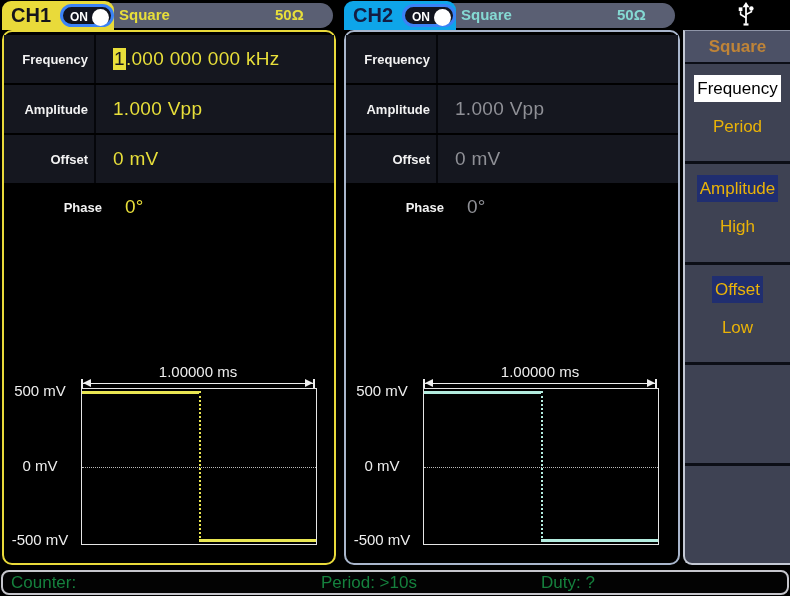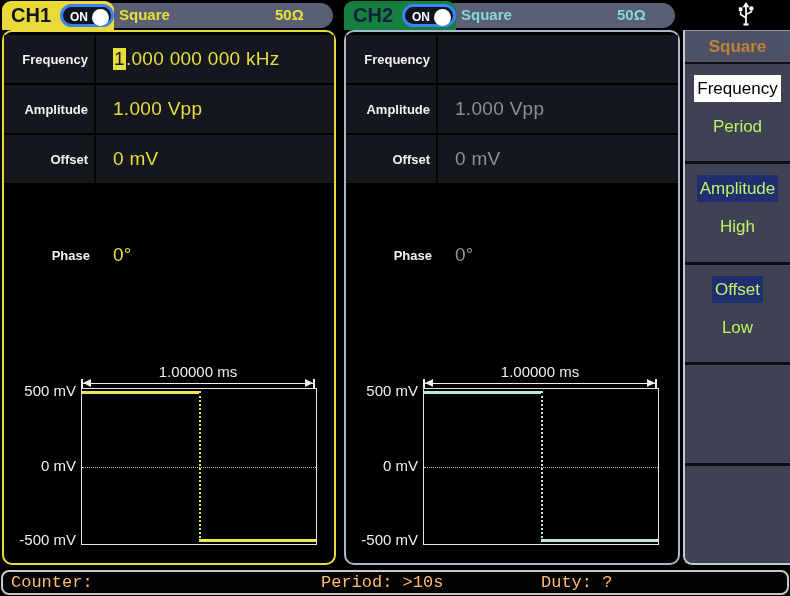--- a/index.html
+++ b/index.html
@@ -9,21 +9,21 @@
   
   .ch-header{position:absolute;top:0;height:30px;padding-left:9px;}
   #ch1-header{left:2px;width:334px;}
   #ch2-header{left:344px;width:336px;}
   .header-pill{position:absolute;left:53px;top:3px;width:278px;height:25px;
                background:#5a5f73;border-radius:13px;}
   .ch-tab{position:absolute;left:0;top:1px;width:112px;height:29px;
           border-radius:9px 9px 0 0;display:flex;align-items:center;
           padding-left:9px;font-weight:bold;font-size:20px;box-sizing:border-box;}
   .ch1 .ch-tab{background:#e9da3a;color:#14141c;}
-  .ch2 .ch-tab{background:#15803d;color:#141d42;}
+  .ch2 .ch-tab{background:#0ea5e9;color:#141d42;}
   .toggle{position:absolute;left:58px;top:4px;width:54px;height:23px;background:#11141f;
           border:3px solid #3b82f6;border-radius:12px;box-sizing:border-box;}
   .toggle-label{position:absolute;left:7px;top:3px;color:#fff;font-weight:bold;font-size:12px;}
   .toggle-knob{position:absolute;right:2px;top:2px;width:17px;height:17px;background:#fff;border-radius:50%;}
   .wave-type{position:absolute;left:117px;top:6px;font-size:15px;font-weight:bold;}
   .impedance{position:absolute;left:273px;top:6px;font-size:15px;font-weight:bold;}
   .ch1 .wave-type,.ch1 .impedance{color:#e8df3a;}
   .ch2 .wave-type,.ch2 .impedance{color:#85d9d3;}
 
   
@@ -35,60 +35,60 @@
   #ch2-panel{left:344px;width:336px;border:2px solid #a9b6cc;--trace:#b3ecdf;}
   .rows{position:absolute;left:0;right:0;top:3px;}
   .row{height:48px;background:#15171f;margin-bottom:2px;display:flex;}
   .row-label{width:92px;border-right:2px solid #05060a;display:flex;align-items:center;
              justify-content:flex-end;padding-right:6px;color:#f2f2f2;font-size:13px;
              font-weight:bold;box-sizing:border-box;}
   .row-value{flex:1;display:flex;align-items:center;padding-left:17px;font-size:19px;letter-spacing:.3px;}
   .ch1p .row-value{color:#e8df3a;}
   .ch2p .row-value{color:#8f9096;}
   .cursor{background:#e8df3a;color:#15171f;padding:0 1px;}
-  .phase-row{position:absolute;left:0;right:0;top:160px;height:30px;display:flex;margin-top:48px;}
+  .phase-row{position:absolute;left:12px;right:0;top:160px;height:30px;display:flex;}
   .phase-row .row-label{border-right:none;background:transparent;}
   .phase-row .row-value{padding-left:17px;}
 
   
   .preview{position:absolute;left:0;right:0;top:330px;height:195px;}
   .time-label{position:absolute;left:77px;width:234px;top:1px;text-align:center;color:#eee;font-size:15px;}
   .dim-arrow{position:absolute;left:77px;width:234px;top:17px;height:10px;}
   .dim-line{position:absolute;left:0;right:0;top:4px;height:1px;background:#eee;}
   .dim-bar{position:absolute;top:0;width:2px;height:9px;background:#eee;}
   .dim-bar.l{left:0;} .dim-bar.r{right:0;}
   .dim-head{position:absolute;top:0;width:0;height:0;border-top:4.5px solid transparent;border-bottom:4.5px solid transparent;}
   .dim-head.l{left:2px;border-right:8px solid #eee;}
   .dim-head.r{right:2px;border-left:8px solid #eee;}
   .plot{position:absolute;left:77px;top:26px;width:234px;height:155px;border:1px solid #e5e5e5;box-sizing:content-box;}
   .zero-line{position:absolute;left:0;right:0;top:50%;border-top:1px dotted #bbb;}
   .trace-high{position:absolute;left:0;width:50%;top:2px;height:3px;background:var(--trace);}
   .trace-low{position:absolute;right:0;width:50%;bottom:2px;height:3px;background:var(--trace);}
   .trace-edge{position:absolute;left:50%;top:2px;bottom:2px;border-left:2px dotted var(--trace);}
-  .y-label{position:absolute;left:0;width:72px;text-align:right;color:#eee;font-size:15px;}
+  .y-label{position:absolute;left:0;width:72px;text-align:center;color:#eee;font-size:15px;}
   .y-top{top:20px;} .y-mid{top:95px;} .y-bottom{top:169px;}
 
   
   #sidebar{position:absolute;left:683px;top:30px;width:107px;height:535px;background:#3e4253;
            border-left:2px solid #c3c8d4;border-top:1px solid #8f95a8;border-bottom:2px solid #c3c8d4;
            border-radius:0 0 0 9px;box-sizing:border-box;display:flex;flex-direction:column;}
   .sb-header{height:31px;flex:0 0 31px;background:#4c5166;display:flex;align-items:center;justify-content:center;
              color:#bf8438;font-weight:bold;font-size:17px;border-bottom:2px solid #0c0e16;}
   .sb-section{flex:1;border-bottom:3px solid #0c0e16;display:flex;flex-direction:column;
               align-items:center;padding-top:11px;gap:11px;box-sizing:border-box;}
   .sb-section.center{justify-content:center;padding-top:0;}
   .sb-section.last{border-bottom:none;}
-  .sb-item{font-size:17px;color:#bef264;line-height:27px;padding:0 3px;cursor:default;}
+  .sb-item{font-size:17px;color:#eab308;line-height:27px;padding:0 3px;cursor:default;}
   .hl-white{background:#fff;color:#000;}
   .hl-navy{background:#202e70;}
 
   
   #status-bar{position:absolute;left:1px;top:570px;width:788px;height:25px;background:#030303;
               border:2px solid #c6c6cc;border-radius:8px;box-sizing:border-box;}
-  #status-bar span{position:absolute;top:1px;color:#fdba74;font-size:17px;line-height:19px;white-space:pre;font-family:Liberation Mono, monospace;}
+  #status-bar span{position:absolute;top:1px;color:#15803d;font-size:17px;line-height:19px;white-space:pre;}
   .st-counter{left:8px;} .st-freq{left:106px;} .st-period{left:318px;} .st-duty{left:538px;}
 </style>
 </head>
 <body>
 
 <div class="screen">
 
   <div class="ch-header ch1" id="ch1-header">
     <div class="header-pill"></div>
     <div class="ch-tab">

